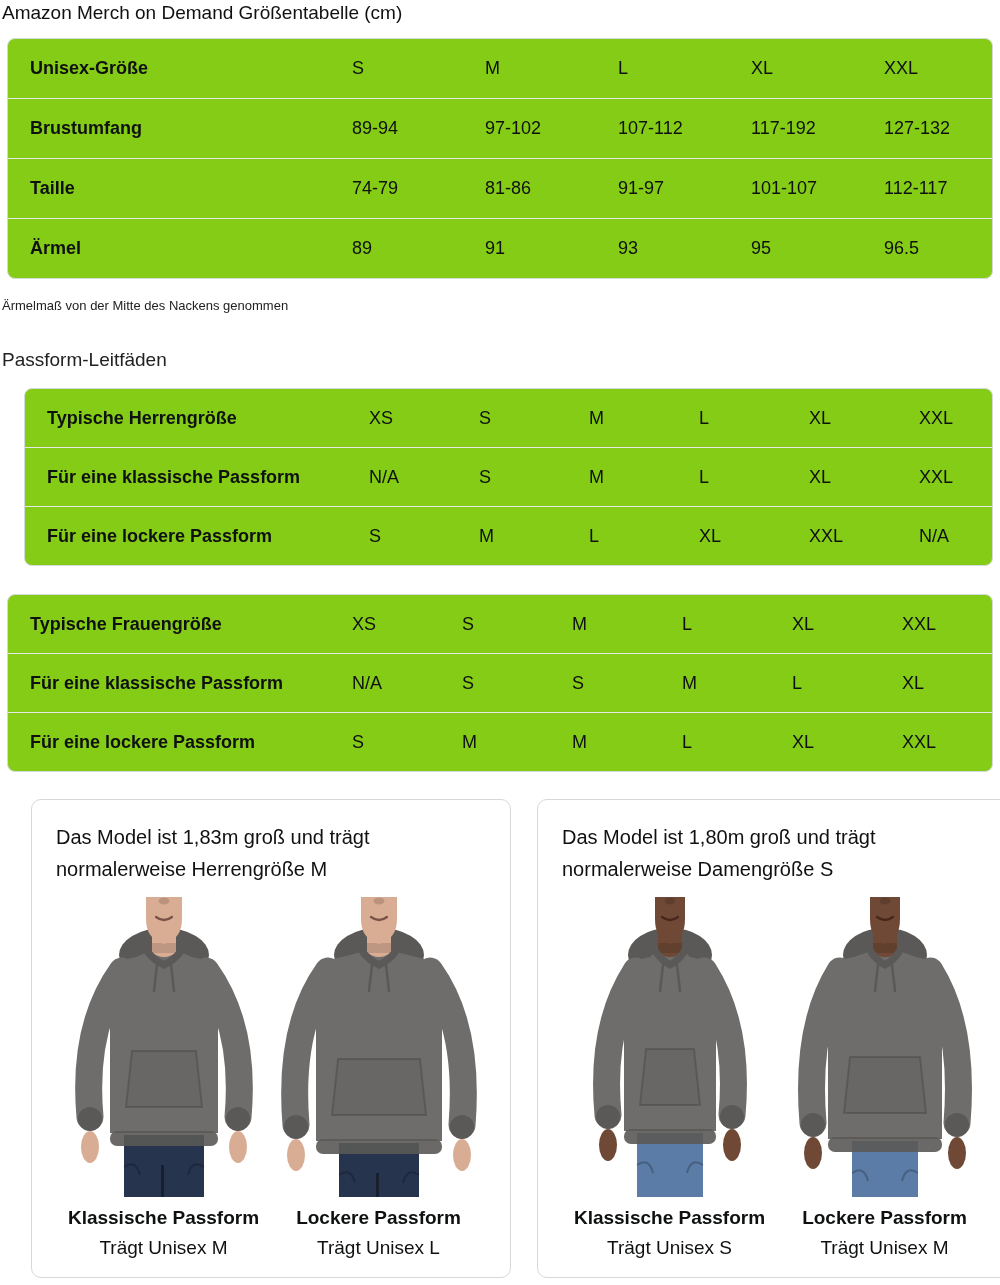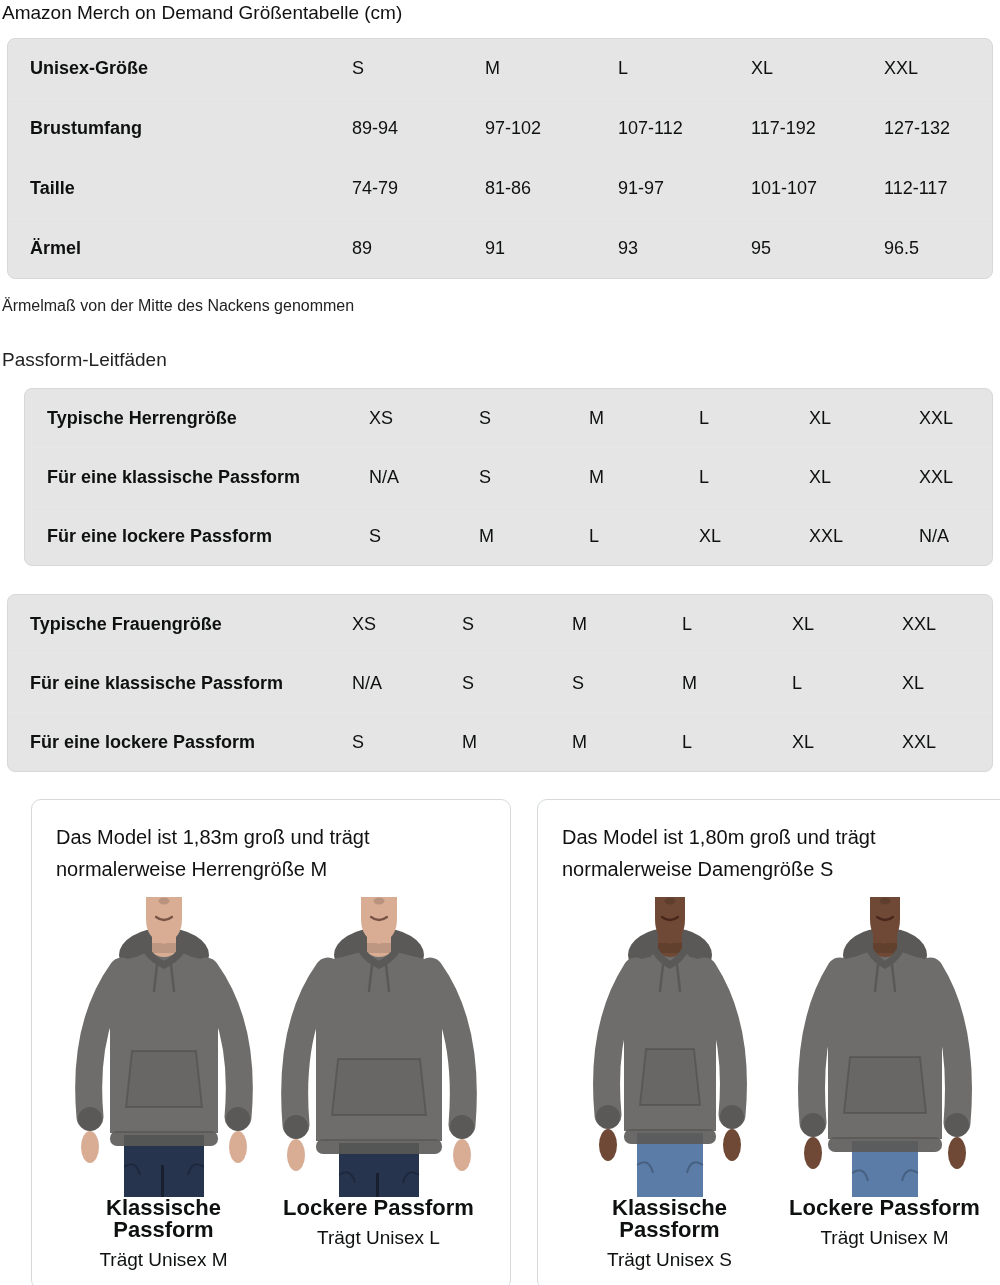--- a/index.html
+++ b/index.html
@@ -1,41 +1,41 @@
 <!DOCTYPE html>
 <html style="--text: #0f1111; --border: #d5d9d9; --divider: #e7e7e7; --hoodie-gray: #6e6d6b; --hoodie-dark: #5a5957; --jeans-dark: #27344e; --jeans-light: #5b7ca6; --skin-light: #d9ac94; --skin-dark: #6f4935;"><head>
 <meta charset="utf-8">
 <style>
   html,body{margin:0;padding:0;background:#fff;}
   body{width:1000px;font-family:"Liberation Sans",sans-serif;color:var(--text,#0f1111);}
   .page{box-sizing:border-box;width:1000px;padding:2px 7px 8px 7px;}
   .edge{margin-left:-5px;}
   .page-title{font-size:19px;line-height:22px;font-weight:400;color:#111;}
-  .note{margin-top:17px;font-size:16px;line-height:19px;color:#222;}
+  .note{margin-top:17px;font-size:13px;line-height:19px;color:#222;}
   .section-title{margin-top:34px;font-size:19px;line-height:22px;color:#222;}
 
-  .table-card{border:1px solid var(--border,#d5d9d9);border-radius:8px;background:#e5e5e5;overflow:hidden;}
+  .table-card{border:1px solid var(--border,#d5d9d9);border-radius:8px;background:#84cc16;overflow:hidden;}
   .mt14{margin-top:14px;} .mt17{margin-top:17px;margin-left:17px;} .mt28{margin-top:28px;}
   .trow{display:flex;align-items:center;}
   .trow.h59{height:59px;} .trow.h58{height:58px;}
   .trow + .trow{border-top:1px solid var(--divider,#e7e7e7);}
   .cell{font-size:18px;color:#0f1111;white-space:nowrap;}
   .cell.label{flex:0 0 344px;box-sizing:border-box;padding-left:22px;font-weight:700;}
   .t1 .cell.sz{flex:0 0 133px;}
   .ft .cell.sz{flex:0 0 110px;}
   .cell.sz.last{flex:1 1 auto;}
 
   .cards-row{margin-top:27px;display:flex;gap:26px;padding-left:24px;}
   .model-card{box-sizing:border-box;flex:0 0 480px;width:480px;border:1px solid var(--border,#d5d9d9);
     border-radius:10px;background:#fff;padding:21px 24px 18px 24px;}
   .card-desc{font-size:20px;line-height:32px;color:#111;}
   .figures{display:flex;margin-top:12px;}
   .figure-col{flex:1 1 50%;text-align:center;min-width:0;}
   .figure{height:300px;display:flex;justify-content:center;align-items:flex-start;overflow:hidden;}
-  .cap-bold{margin-top:0;font-size:22px;line-height:22px;font-weight:700;color:#0f1111;}
+  .cap-bold{margin-top:10px;font-size:19px;line-height:22px;font-weight:700;color:#0f1111;}
   .cap-sub{margin-top:8px;font-size:19px;line-height:22px;color:#0f1111;}
 </style>
 </head>
 <body>
 
 <div class="page">
 
   <div class="page-title edge">Amazon Merch on Demand Größentabelle (cm)</div>
 
   <section class="table-card mt14">

